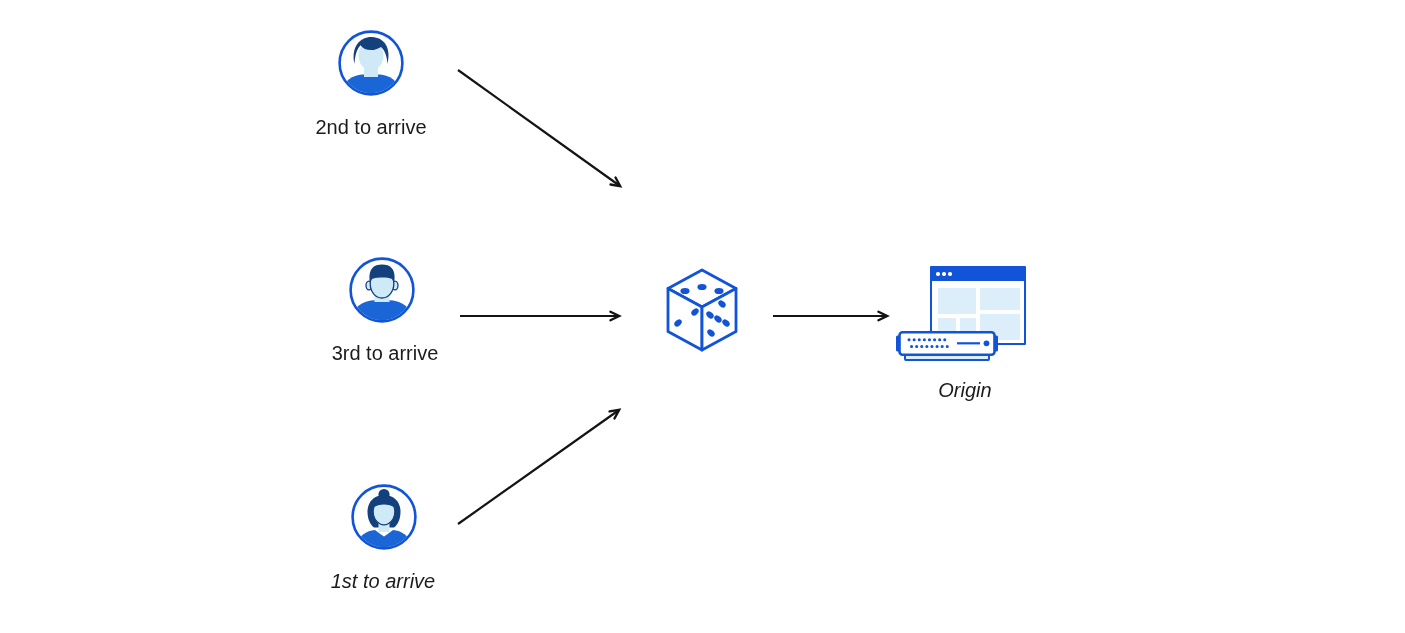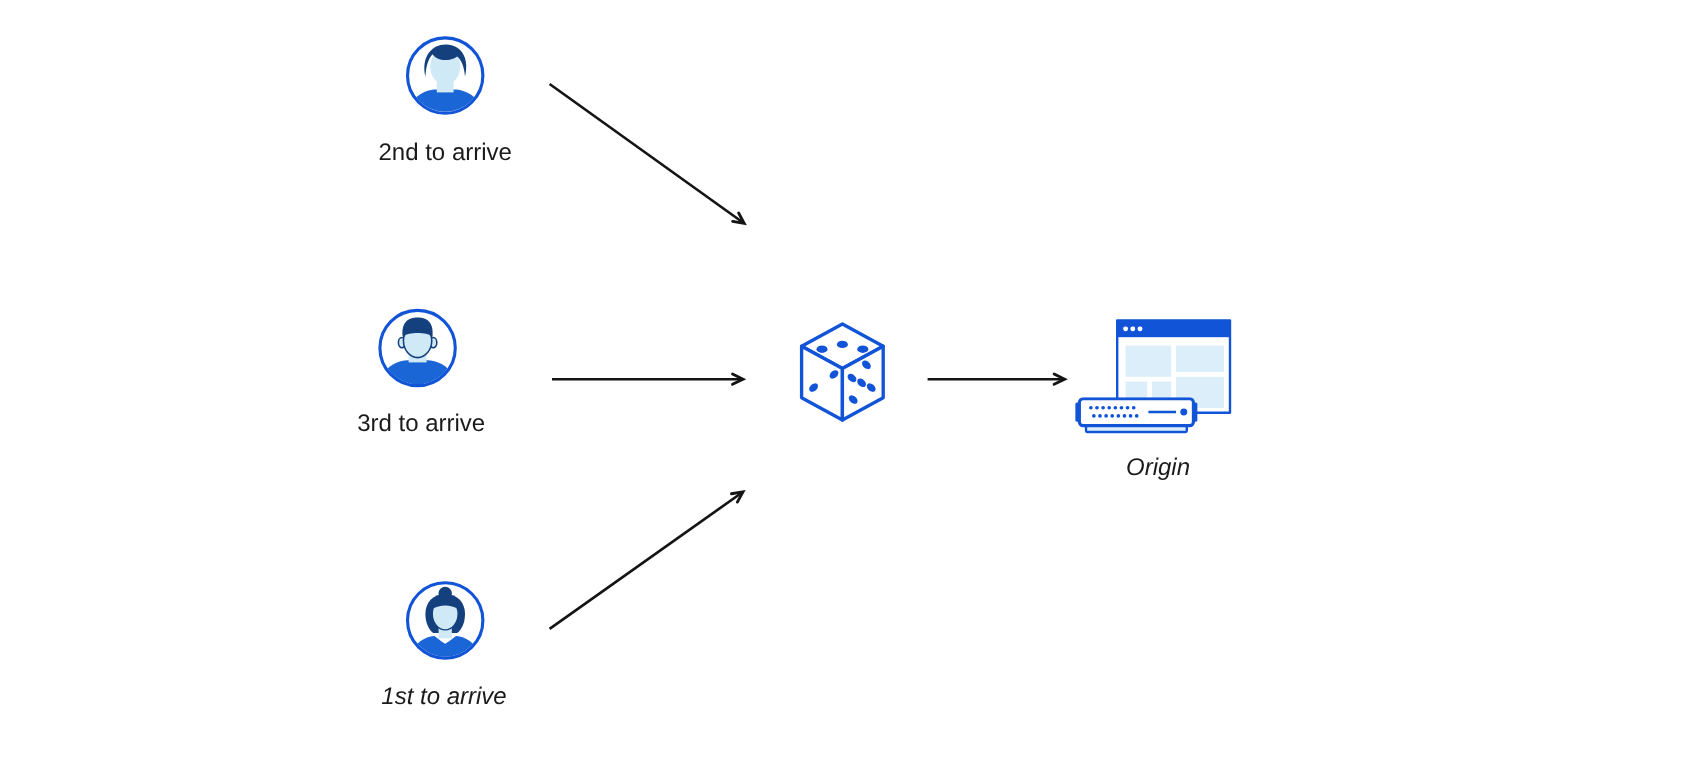--- a/index.html
+++ b/index.html
@@ -85,21 +85,21 @@
         <path d="M2,68 C5,52 15,46.5 25,45.5 L43,45.5 C53,46.5 63,52 66,68 Z" fill="var(--shirt)"></path>
         <rect x="27" y="33" width="14" height="15" fill="var(--face)"></rect>
         <ellipse cx="34" cy="26.5" rx="12.5" ry="15" fill="var(--face)"></ellipse>
         <path d="M17.5,35 C13.5,17 24,7.5 35,8 C47,8.5 54.5,18.5 50.5,35
                  C50,26.5 47.5,21 44,18 C37,22.8 27,21.8 23.5,16.2 C20,19.8 18,26 17.5,35 Z" fill="var(--navy)"></path>
       </g>
     </svg>
     <div class="abs node-label" style="left:-46px;top:85px;width:160px;">2nd to arrive</div>
   </div>
 
-  <div class="abs" style="left:314px;top:256px;">
+  <div class="abs" style="left:348px;top:256px;">
     <svg class="avatar" width="68" height="68" viewBox="0 0 68 68">
       <defs>
           <clipPath id="clipB">
             <circle cx="34" cy="34" r="30.2"></circle>
           </clipPath>
         </defs>
       <circle cx="34" cy="34" r="31.4" fill="#fff" stroke="var(--blue)" stroke-width="2.6"></circle>
       <g clip-path="url(#clipB)">
         <path d="M0,68 C4,50 16,44.8 26,44.3 L42,44.3 C52,44.8 64,50 68,68 Z" fill="var(--shirt)"></path>
         <rect x="26.5" y="33" width="15" height="13" fill="var(--face)"></rect>
@@ -107,21 +107,21 @@
         <ellipse cx="47" cy="29.5" rx="3" ry="4.3" fill="var(--face)" stroke="var(--navy)" stroke-width="1.3"></ellipse>
         <ellipse cx="34" cy="27.8" rx="11.8" ry="14.2" fill="var(--face)" stroke="var(--navy)" stroke-width="1.3"></ellipse>
         <path d="M21.5,24 C20.5,12.5 26,8.5 34,8.5 C42,8.5 47.5,12.5 46.5,24
                  C46.1,25.4 45.1,25.1 44.6,24 C43.5,20.8 24.5,20.8 23.4,24
                  C22.9,25.1 21.9,25.4 21.5,24 Z" fill="var(--navy)"></path>
       </g>
     </svg>
     <div class="abs node-label" style="left:-43px;top:84px;width:160px;">3rd to arrive</div>
   </div>
 
-  <div class="abs" style="left:337px;top:483px;font-style:italic;">
+  <div class="abs" style="left:350px;top:483px;font-style:italic;">
     <svg class="avatar" width="68" height="68" viewBox="0 0 68 68">
       <defs>
           <clipPath id="clipC">
             <circle cx="34" cy="34" r="30.2"></circle>
           </clipPath>
         </defs>
       <circle cx="34" cy="34" r="31.4" fill="#fff" stroke="var(--blue)" stroke-width="2.6"></circle>
       <g clip-path="url(#clipC)">
         <circle cx="34" cy="11.5" r="5.6" fill="var(--navy)"></circle>
         <path d="M34,12 C23.5,12 17.5,19.5 17.5,28.5 C17.5,36.5 20.5,42 24,44.5

